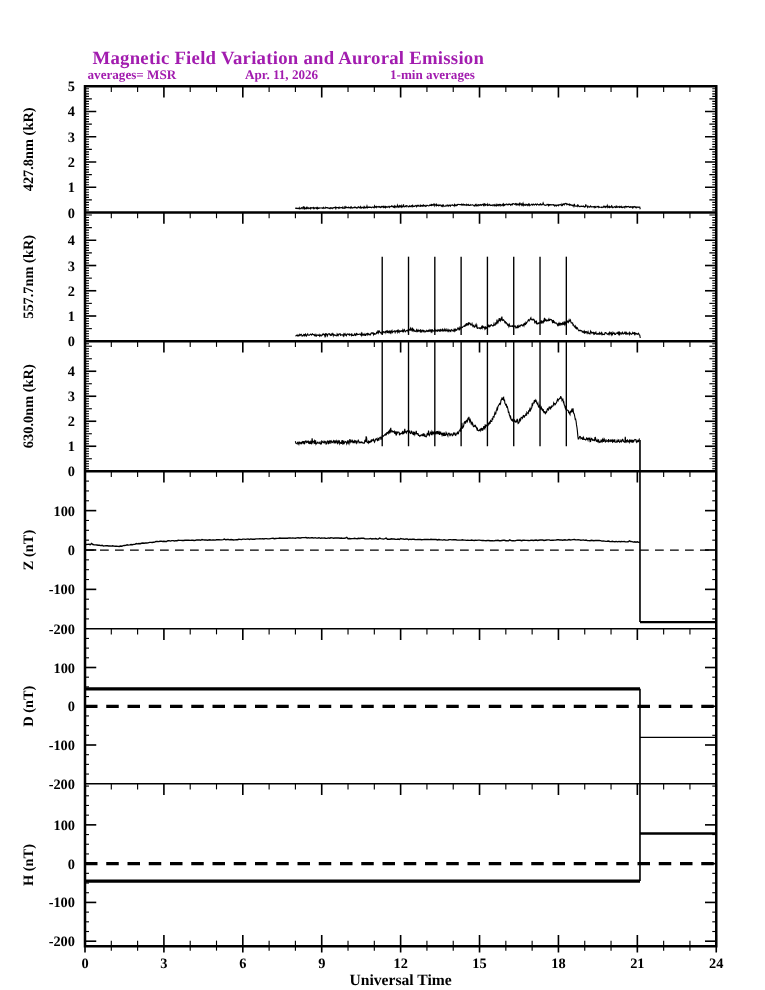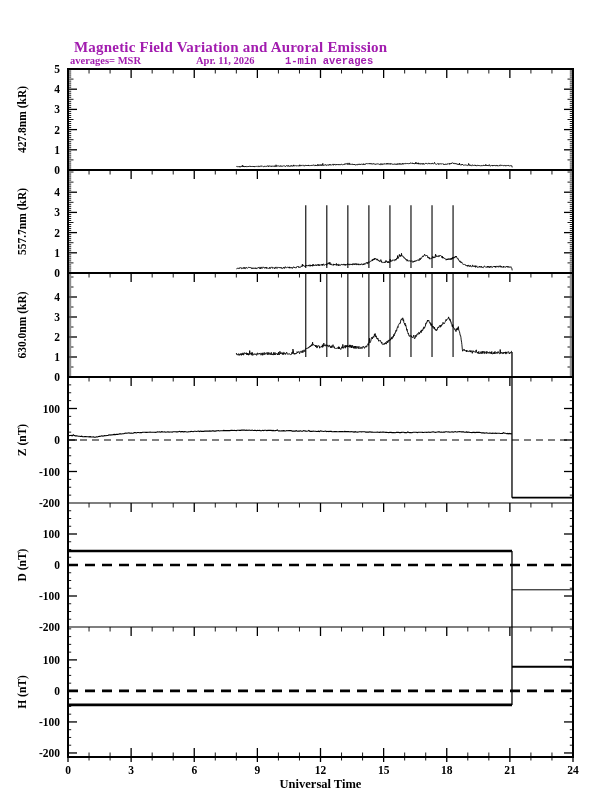--- a/index.html
+++ b/index.html
@@ -3,21 +3,21 @@
 <meta charset="utf-8">
 <style>
   html,body{margin:0;padding:0;background:#ffffff;}
   .page{position:relative;width:612px;height:792px;background:#ffffff;overflow:hidden;
         font-family:"Liberation Serif","DejaVu Serif",serif;color:#a21caf;margin-top:39px;}
   .hdr{position:absolute;white-space:nowrap;font-weight:bold;}
   .title{left:74px;top:0px;font-size:15px;letter-spacing:0.2px;}
   .sub{font-size:10.5px;top:16px;}
   .station{left:70px;}
   .date{left:196px;}
-  .avg{left:285px;font-family:Liberation Mono, monospace;}
+  .avg{left:312px;}
   svg text{font-family:"Liberation Serif","DejaVu Serif",serif;font-weight:bold;fill:#000;}
 </style>
 </head>
 <body>
 
 <div class="page">
   <div class="hdr title">Magnetic Field Variation and Auroral Emission</div>
   <div class="hdr sub station">averages= MSR</div>
   <div class="hdr sub date">Apr. 11, 2026</div>
   <div class="hdr sub avg">1-min averages</div>

